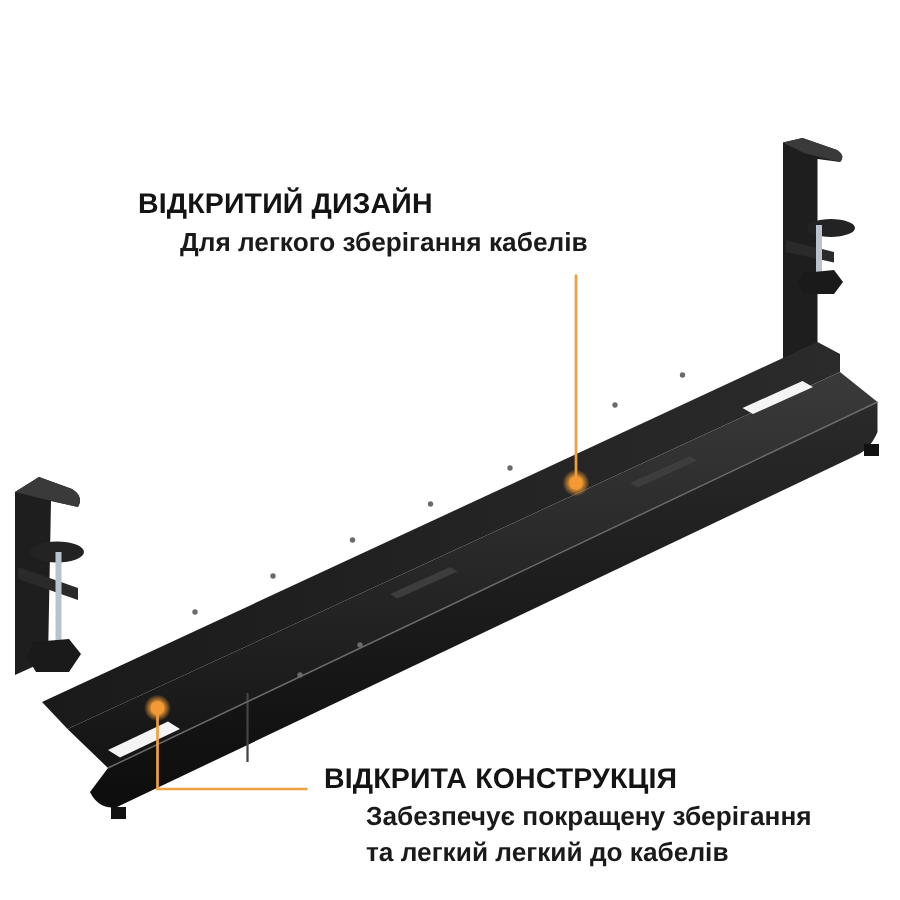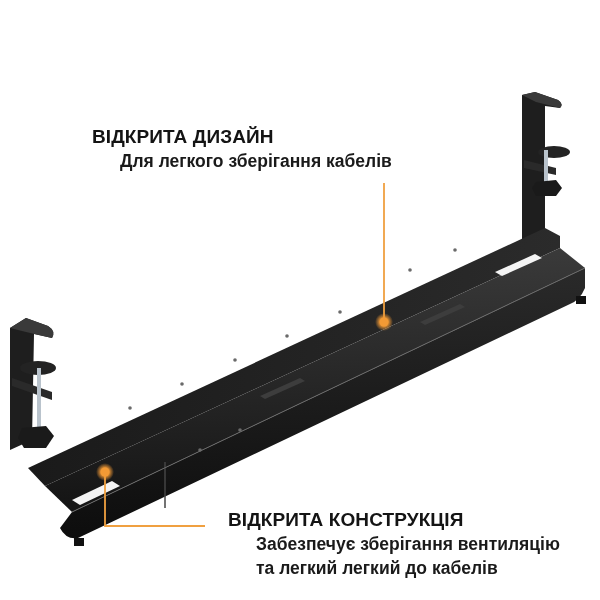--- a/index.html
+++ b/index.html
@@ -3,21 +3,21 @@
 <meta charset="utf-8">
 <style>
   html, body { margin: 0; padding: 0; background: #ffffff; }
   body { width: 600px; height: 600px; position: relative; overflow: hidden;
          font-family: "Liberation Sans", "DejaVu Sans", sans-serif; color: #111; }
   .scene { position: absolute; left: 0; top: 0; width: 600px; height: 600px; }
   .callout { position: absolute; }
   .callout .title { font-weight: 700; font-size: 19px; letter-spacing: 0.1px; line-height: 24px; color: #141414; }
   .callout .desc { font-weight: 700; font-size: 17.5px; line-height: 24px; color: #1a1a1a; margin-left: 28px; }
   #callout-top { left: 92px; top: 125px; }
-  #callout-bottom { left: 228px; top: 508px; }
+  #callout-bottom { left: 216px; top: 508px; }
 </style>
 </head>
 <body>
 
 <svg class="scene" viewBox="0 0 600 600" width="600" height="600">
   <defs>
     <linearGradient id="gTop" x1="0" y1="0" x2="0" y2="1">
       <stop offset="0" stop-color="#3a3a3a"></stop>
       <stop offset="1" stop-color="#141414"></stop>
     </linearGradient>
@@ -90,21 +90,21 @@
     <line x1="384" y1="183" x2="384" y2="322" stroke="#f0a040" stroke-width="1.8"></line>
     <circle cx="384" cy="322" r="9" fill="url(#glow)"></circle>
     <circle cx="384" cy="322" r="4.5" fill="#f39a35"></circle>
     <polyline points="105,472 105,526 205,526" fill="none" stroke="#f0a040" stroke-width="1.8"></polyline>
     <circle cx="105" cy="472" r="9" fill="url(#glow)"></circle>
     <circle cx="105" cy="472" r="4.5" fill="#f39a35"></circle>
   </g>
 </svg>
 
 <div class="callout" id="callout-top">
-  <div class="title">ВІДКРИТА ДИЗАЙН</div>
+  <div class="title">ВІДКРИТИЙ ДИЗАЙН</div>
   <div class="desc">Для легкого зберігання кабелів</div>
 </div>
 
 <div class="callout" id="callout-bottom">
   <div class="title">ВІДКРИТА КОНСТРУКЦІЯ</div>
-  <div class="desc">Забезпечує зберігання вентиляцію</div>
+  <div class="desc">Забезпечує покращену зберігання</div>
   <div class="desc">та легкий легкий до кабелів</div>
 </div>
 
 </body></html>

